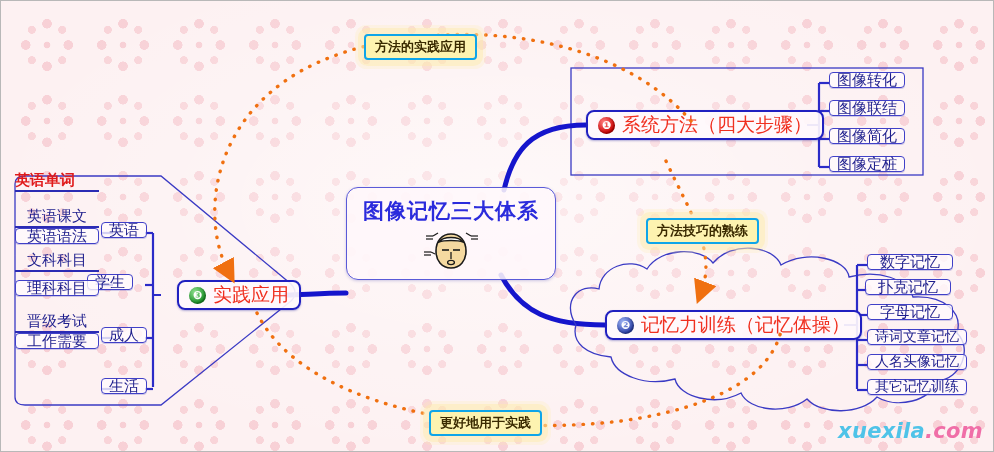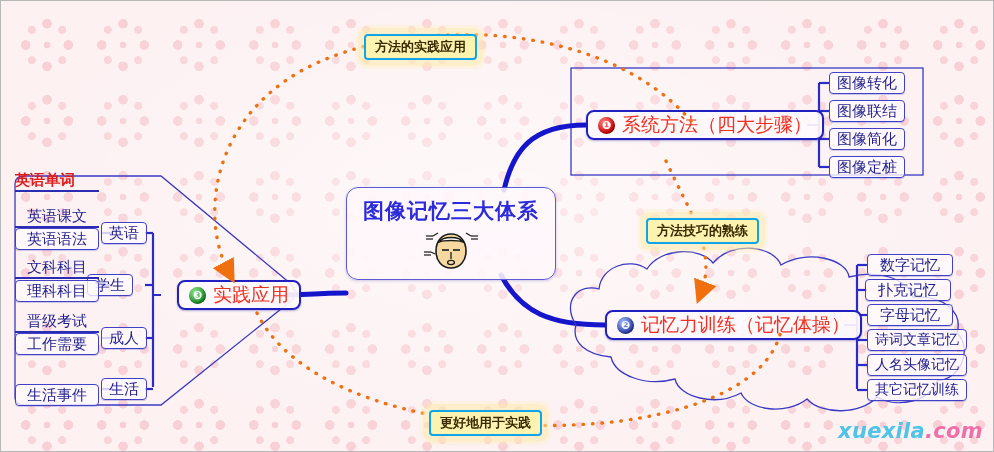--- a/index.html
+++ b/index.html
@@ -50,21 +50,21 @@
     white-space:nowrap;
     z-index:5;
   }
   .leaf{
     border:1px solid #4040c8;
     border-radius:4px;
     background:rgba(255,250,253,0.80);
     color:#1d1d8c;
     font-size:15px;
     padding:0 5px;
-    height:22px;
+    height:16px;
     justify-content:center;
     box-shadow:0 1px 0 rgba(70,70,190,.25);
   }
   .leaf.wide{font-size:14px;}
   
   .underlined{
     border:none;border-bottom:2px solid #2b2bb4;
     border-radius:0;background:transparent;
     box-shadow:none;
     height:22px;
@@ -254,27 +254,26 @@
 
   <div class="node leaf" style="left:100px;top:221px;width:46px;">英语</div>
   <div class="node leaf" style="left:86px;top:273px;width:46px;">学生</div>
   <div class="node leaf" style="left:100px;top:326px;width:46px;">成人</div>
   <div class="node leaf" style="left:100px;top:377px;width:46px;">生活</div>
 
   <div class="node redtext" style="left:14px;top:170px;width:84px;font-size:15px;">英语单词</div>
   <div class="node leaf underlined" style="left:14px;top:205px;width:84px;">英语课文</div>
   <div class="node leaf" style="left:14px;top:227px;width:84px;">英语语法</div>
 
-  <div class="node leaf underlined" style="left:14px;top:256px;width:84px;">文科科目</div>
+  <div class="node leaf underlined" style="left:14px;top:249px;width:84px;">文科科目</div>
   <div class="node leaf" style="left:14px;top:279px;width:84px;">理科科目</div>
 
   <div class="node leaf underlined" style="left:14px;top:310px;width:84px;">晋级考试</div>
   <div class="node leaf" style="left:14px;top:332px;width:84px;">工作需要</div>
 
-  <div class="node leaf" style="left:14px;top:383px;width:84px;">生活事件</div>
 
   <div class="callout" style="left:363px;top:33px;">方法的实践应用</div>
   <div class="callout" style="left:645px;top:217px;">方法技巧的熟练</div>
   <div class="callout" style="left:428px;top:409px;">更好地用于实践</div>
 
   <div id="watermark">
     <span class="a">xuexila</span><span class="b">.com</span>
   </div>
 
 </div>

